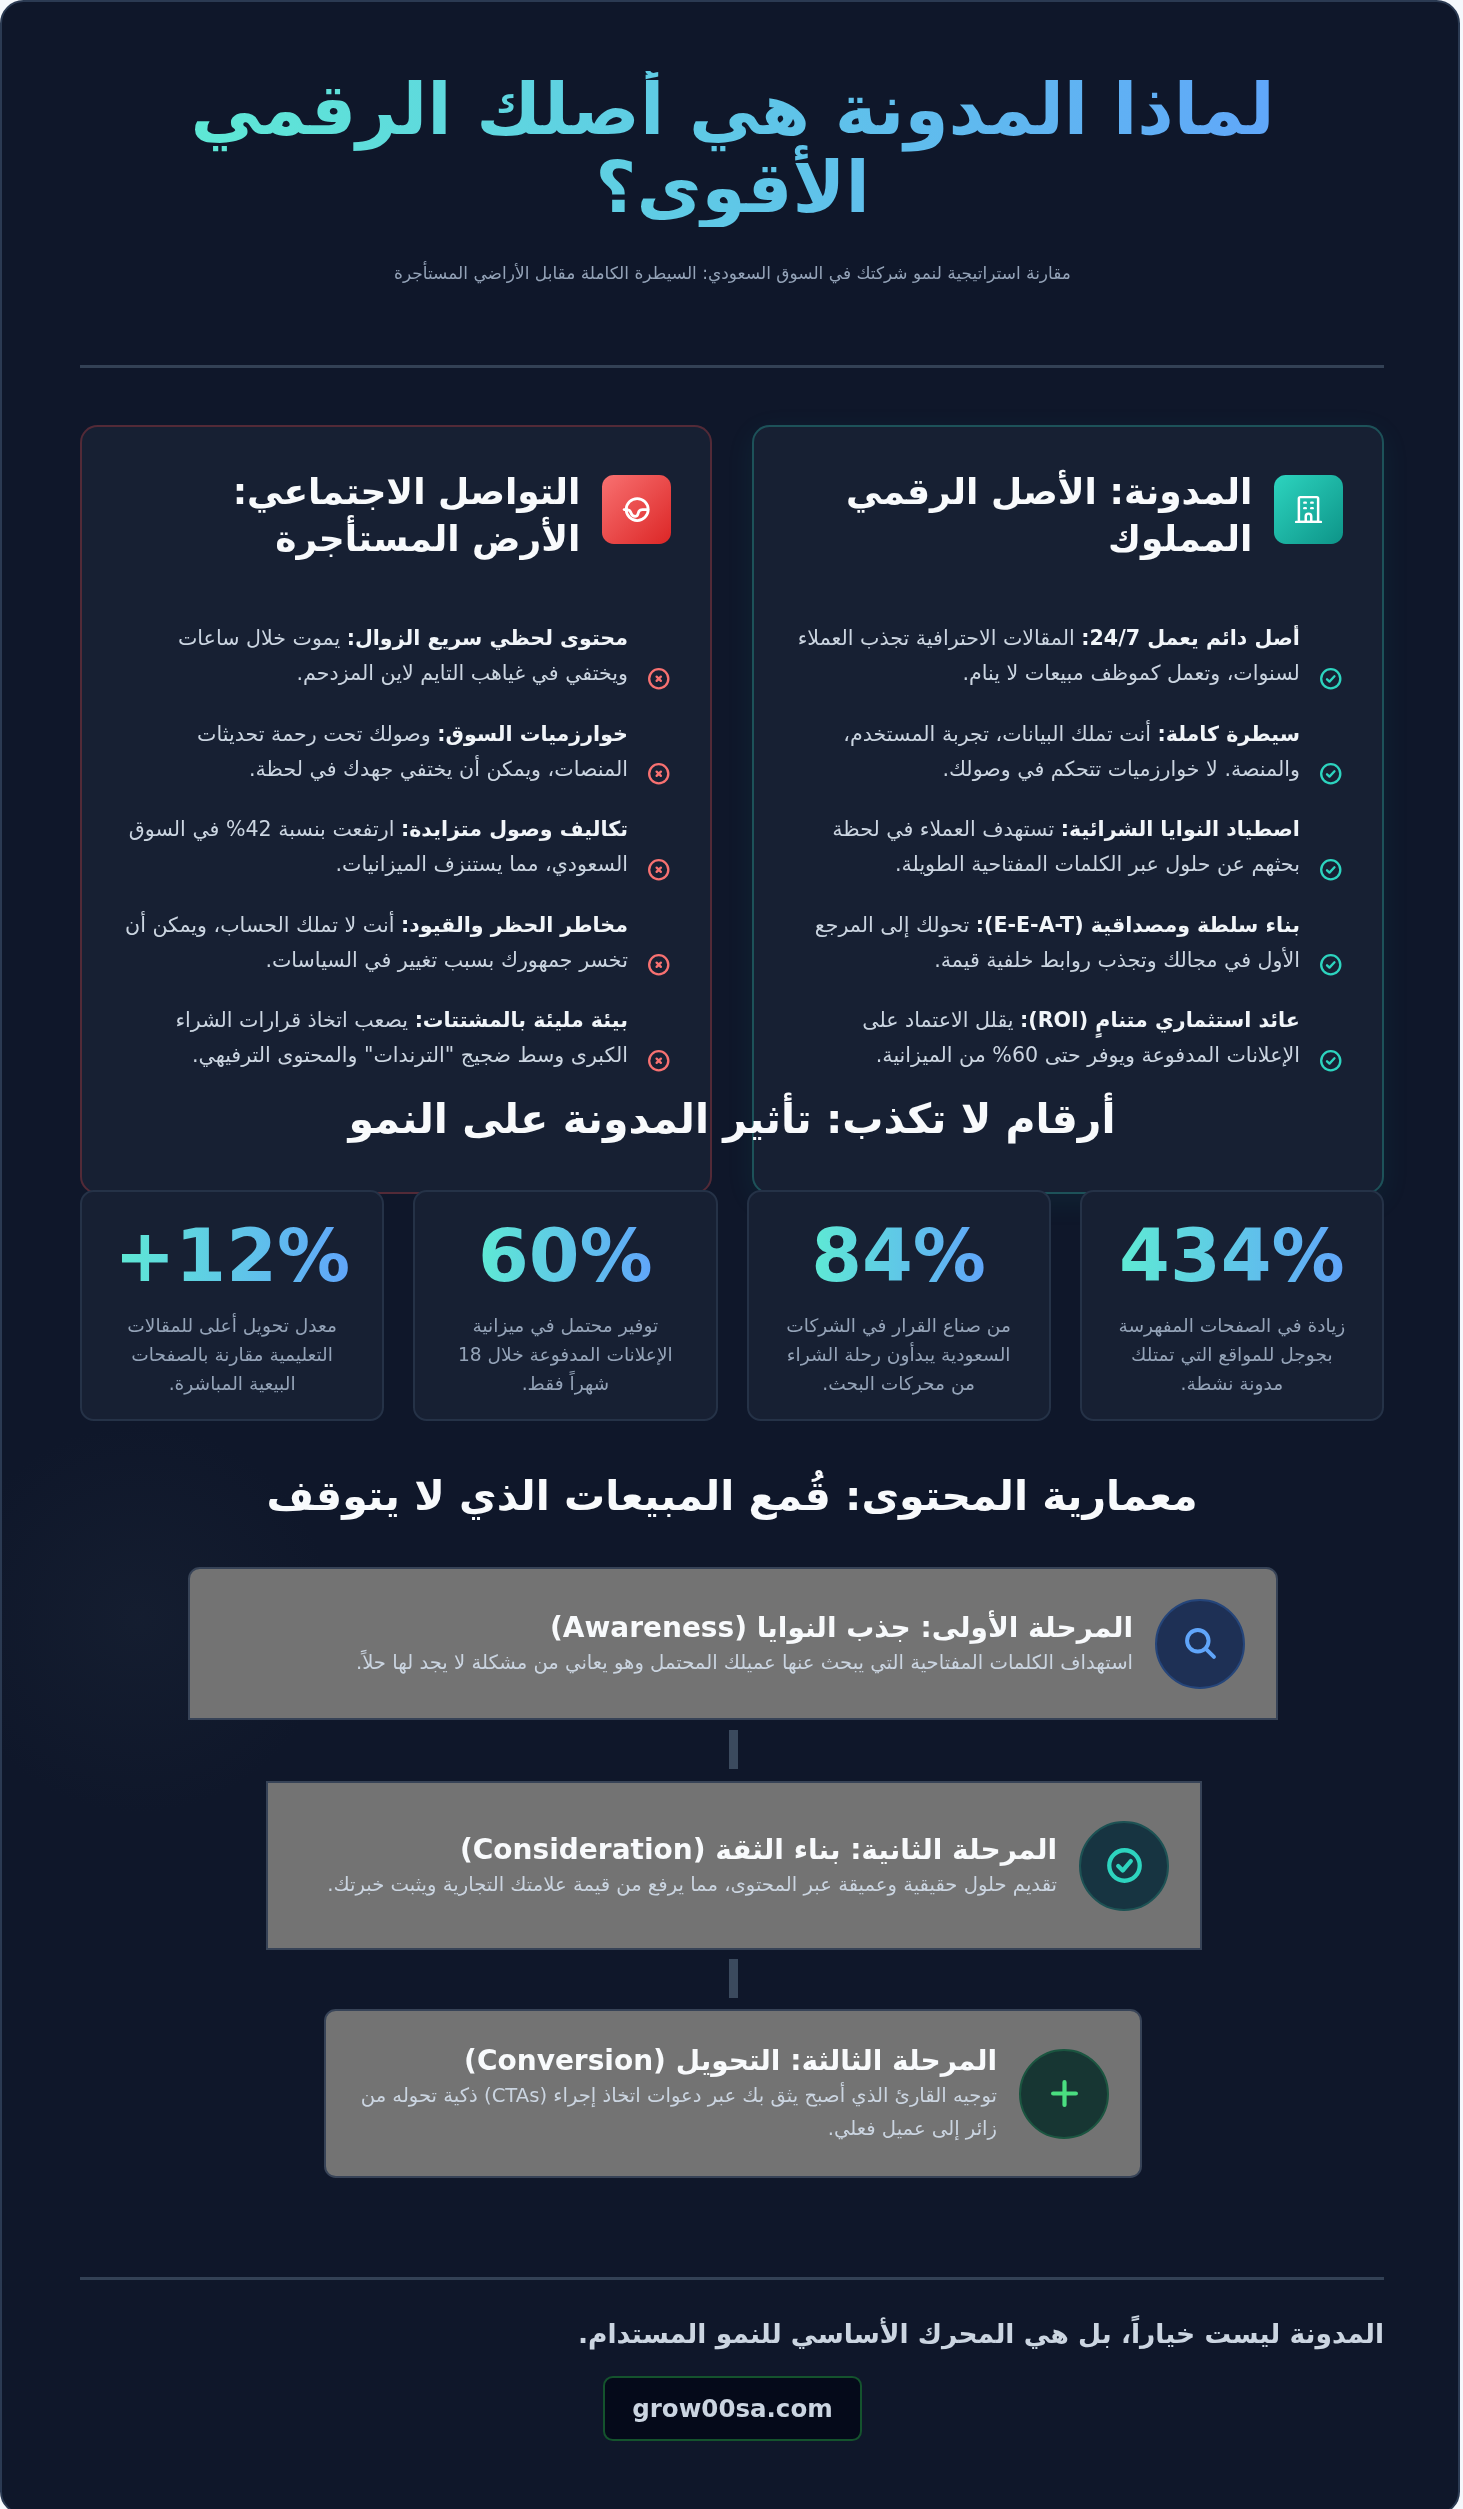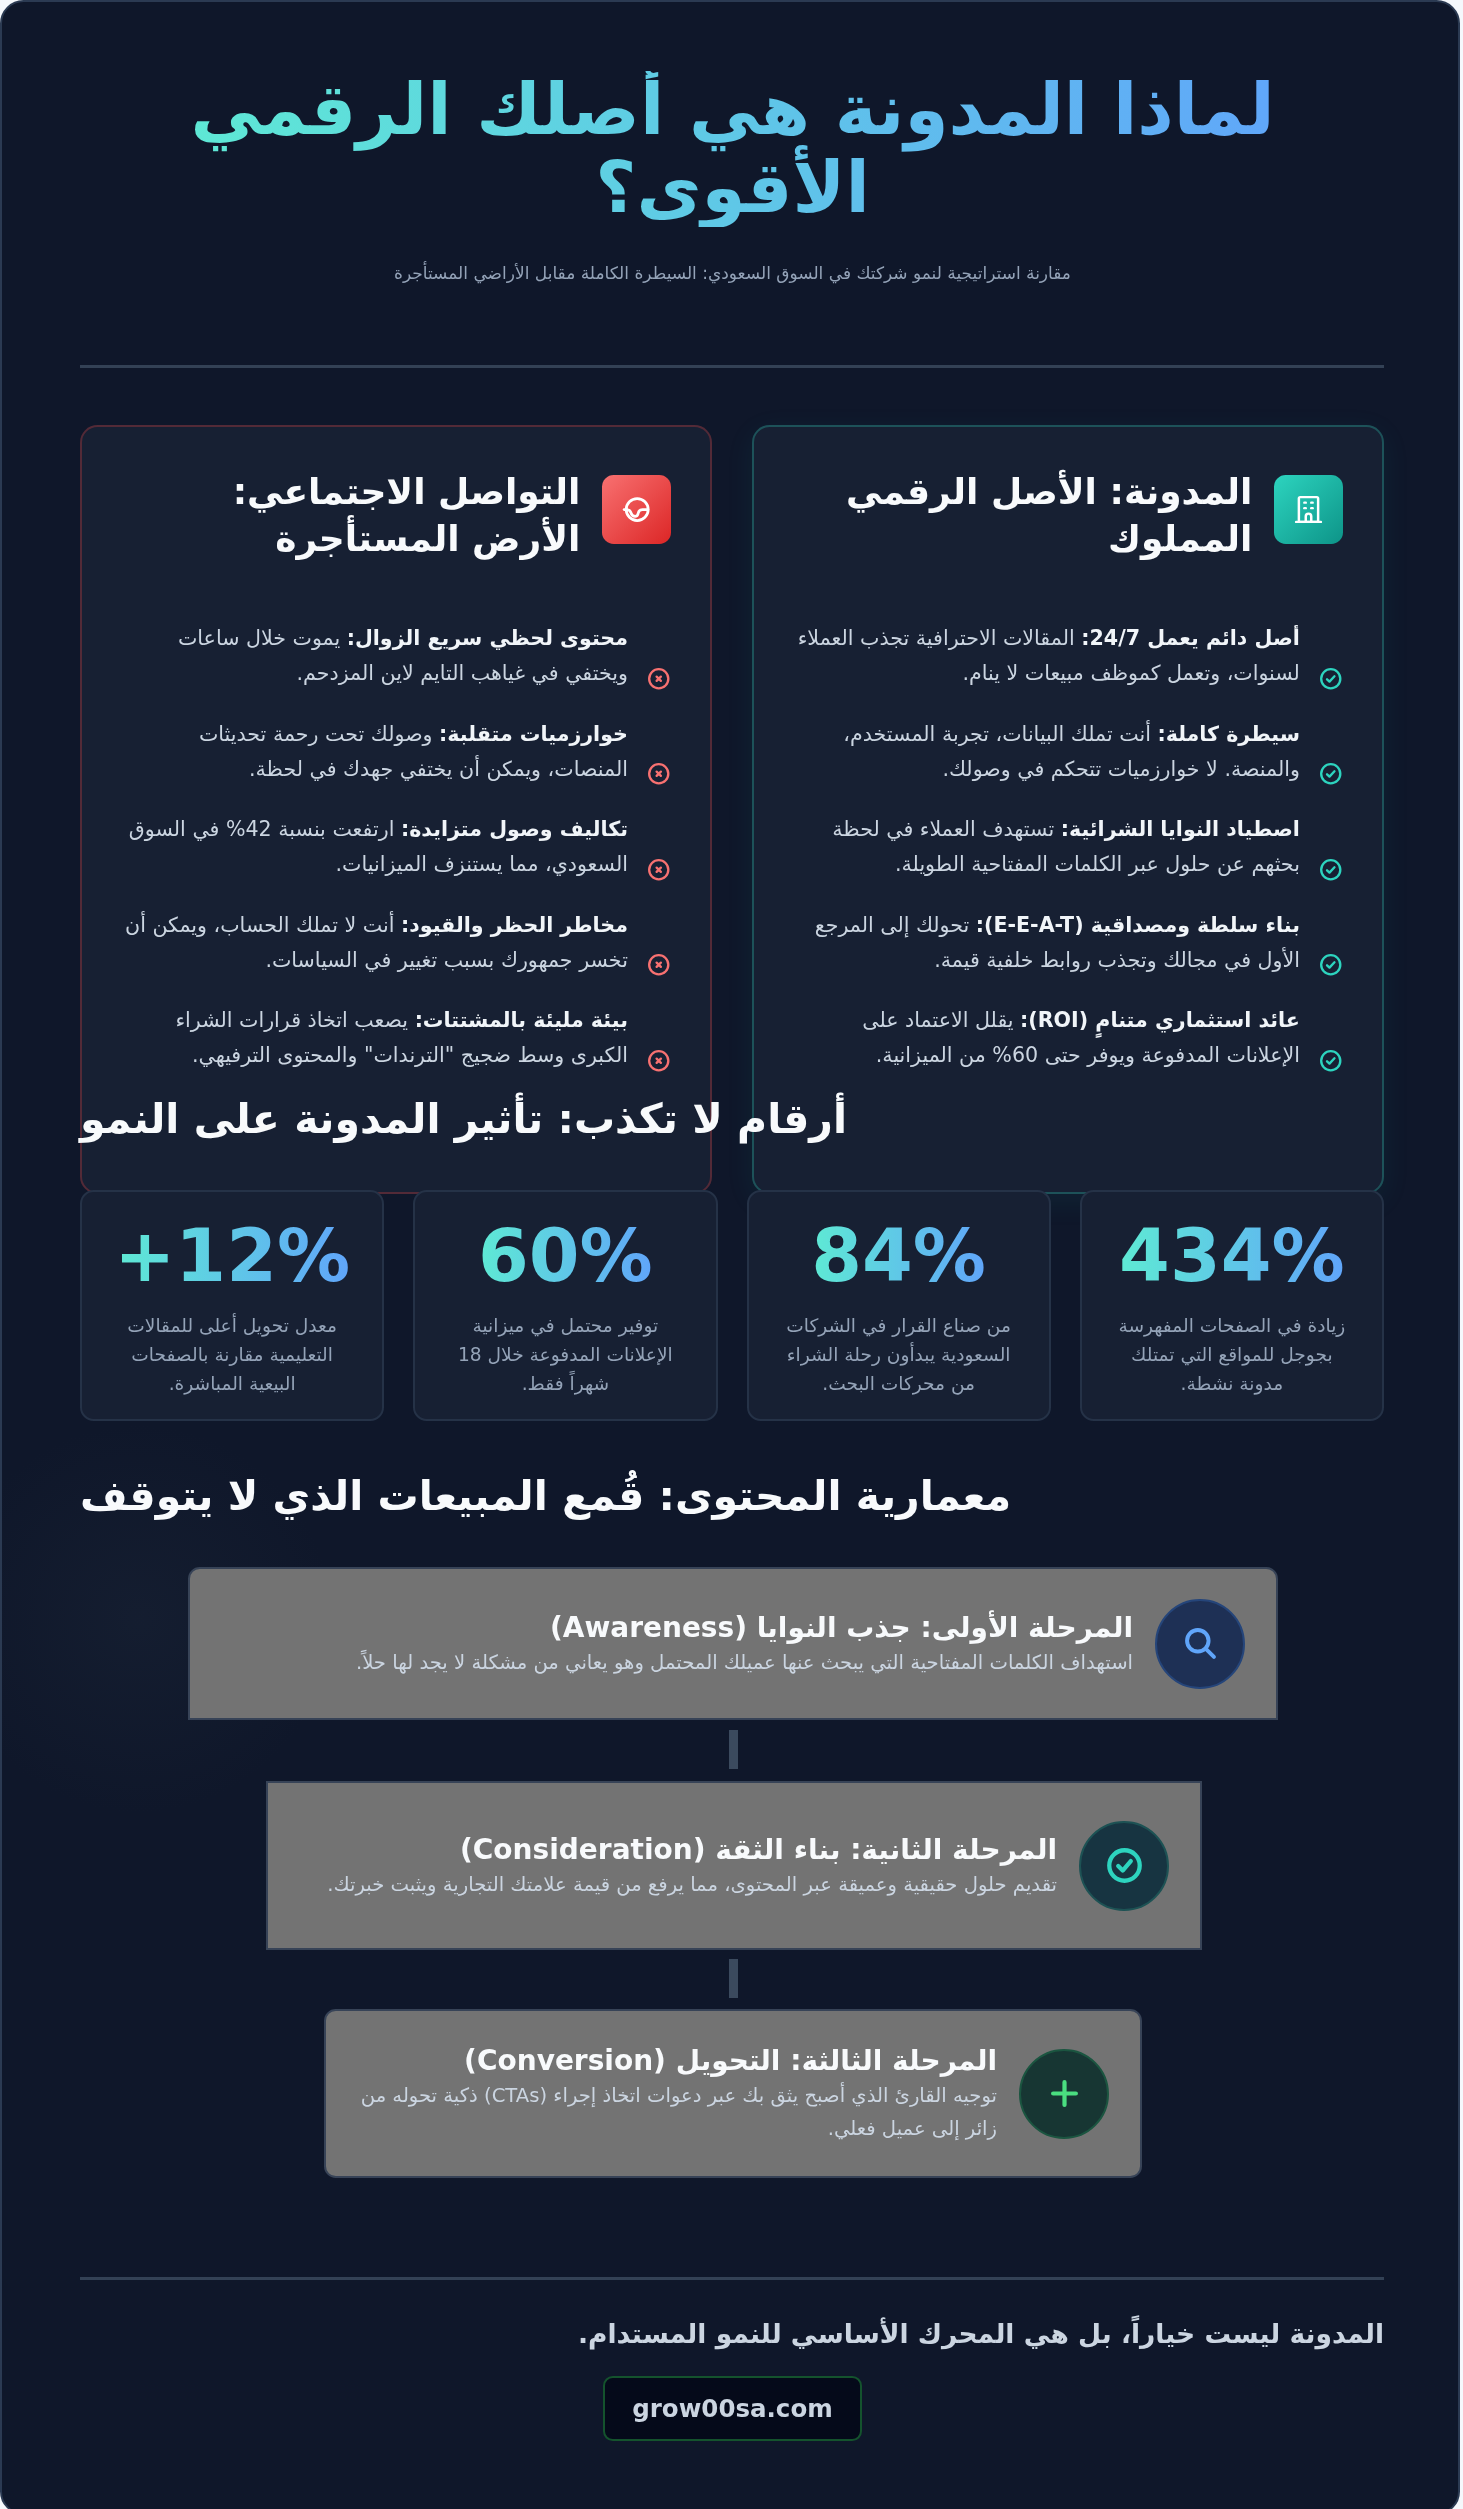--- a/index.html
+++ b/index.html
@@ -132,21 +132,21 @@
       line-height: 35px;
       color: #cbd5e1;
       max-width: 510px;
     }
     .li-text b { color: #f1f5f9; font-weight: bold; }
 
     .section-title {
       position: absolute;
       left: 78px;
       width: 1304px;
-      text-align: left;
+      text-align: center;
       font-size: 41px;
       font-weight: bold;
       color: #f8fafc;
     }
     .section-title.stats-t { top: 1093px; }
     .section-title.funnel-t { top: 1470px; }
 
     .stats {
       position: absolute;
       top: 1188px;
@@ -346,21 +346,21 @@
                 <circle cx="12" cy="12" r="9"></circle>
                 <path d="M10 10l4 4M14 10l-4 4"></path>
               </svg></span>
           <p class="li-text"><b>محتوى لحظي سريع الزوال:</b><span> يموت خلال ساعات ويختفي في غياهب التايم لاين المزدحم.</span></p>
         </li>
         <li>
           <span class="li-icon"><svg width="25.5" height="25.5" viewBox="0 0 24 24" fill="none" stroke="#f87171" stroke-width="2.2" stroke-linecap="round">
                 <circle cx="12" cy="12" r="9"></circle>
                 <path d="M10 10l4 4M14 10l-4 4"></path>
               </svg></span>
-          <p class="li-text"><b>خوارزميات متقلبة:</b><span> وصولك تحت رحمة تحديثات المنصات، ويمكن أن يختفي جهدك في لحظة.</span></p>
+          <p class="li-text"><b>خوارزميات السوق:</b><span> وصولك تحت رحمة تحديثات المنصات، ويمكن أن يختفي جهدك في لحظة.</span></p>
         </li>
         <li>
           <span class="li-icon"><svg width="25.5" height="25.5" viewBox="0 0 24 24" fill="none" stroke="#f87171" stroke-width="2.2" stroke-linecap="round">
                 <circle cx="12" cy="12" r="9"></circle>
                 <path d="M10 10l4 4M14 10l-4 4"></path>
               </svg></span>
           <p class="li-text"><b>تكاليف وصول متزايدة:</b><span> ارتفعت بنسبة 42% في السوق السعودي، مما يستنزف الميزانيات.</span></p>
         </li>
         <li>
           <span class="li-icon"><svg width="25.5" height="25.5" viewBox="0 0 24 24" fill="none" stroke="#f87171" stroke-width="2.2" stroke-linecap="round">

